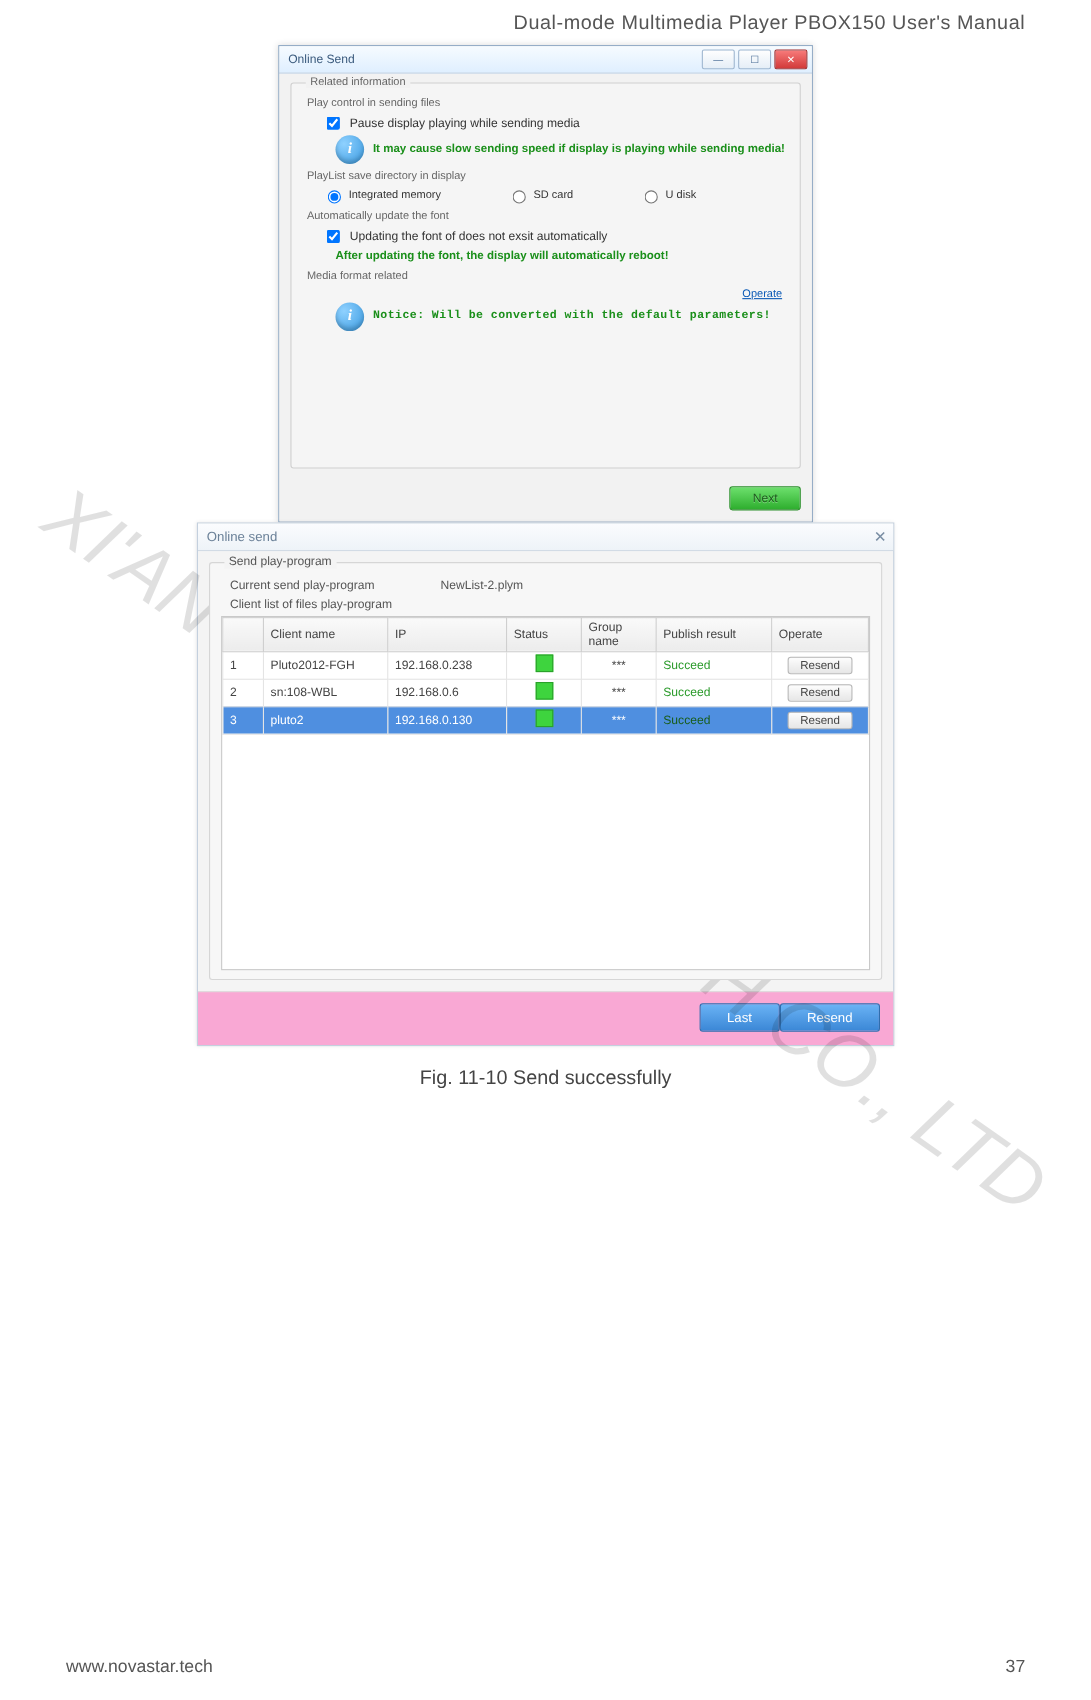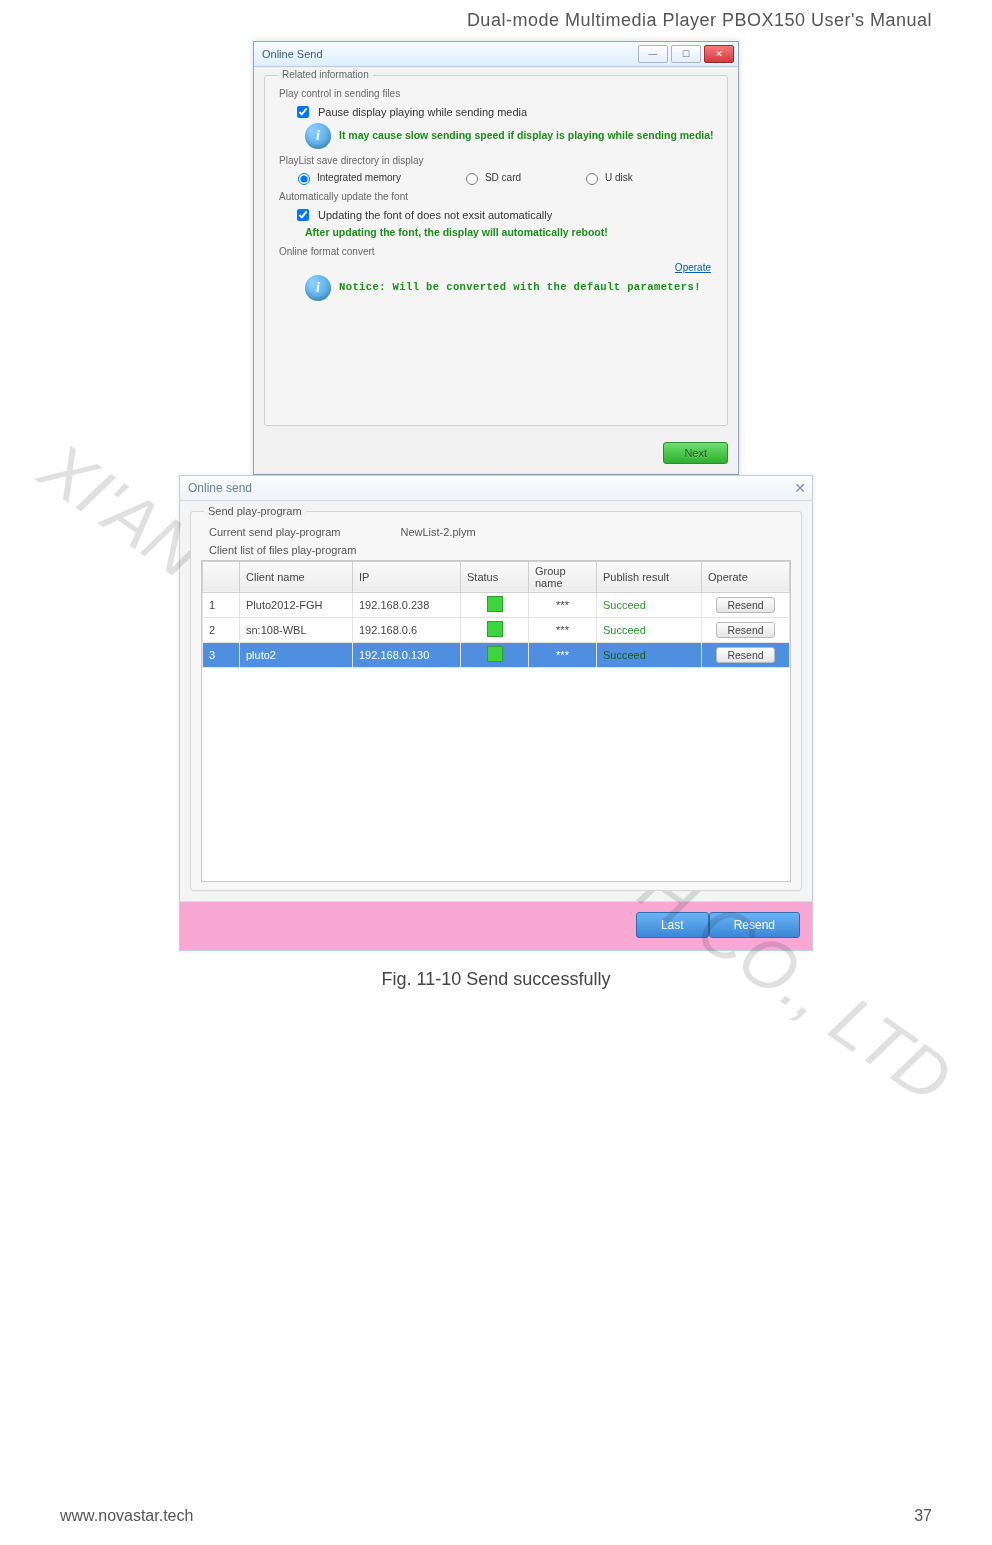--- a/index.html
+++ b/index.html
@@ -283,21 +283,21 @@
 
         <div class="sub-title">Automatically update the font</div>
         <div class="row">
           <input type="checkbox" checked="" style="">
           <span>Updating the font of does not exsit automatically</span>
         </div>
         <div class="info-block">
           <div class="info-text" style="margin-left:0">After updating the font, the display will automatically reboot!</div>
         </div>
 
-        <div class="sub-title">Online format convert</div>
+        <div class="sub-title">Media format related</div>
         <div class="advanced-link">
           <a href="#">Operate</a>
         </div>
         <div class="info-block">
           <div class="info-icon">i</div>
           <div class="info-text" style="color:#1a8f1a;font-family:'Courier New',monospace;letter-spacing:0.4px">Notice: Will be converted with the default parameters!</div>
         </div>
         <div style="height:110px"></div>
       </div>
       <div class="next-row">

